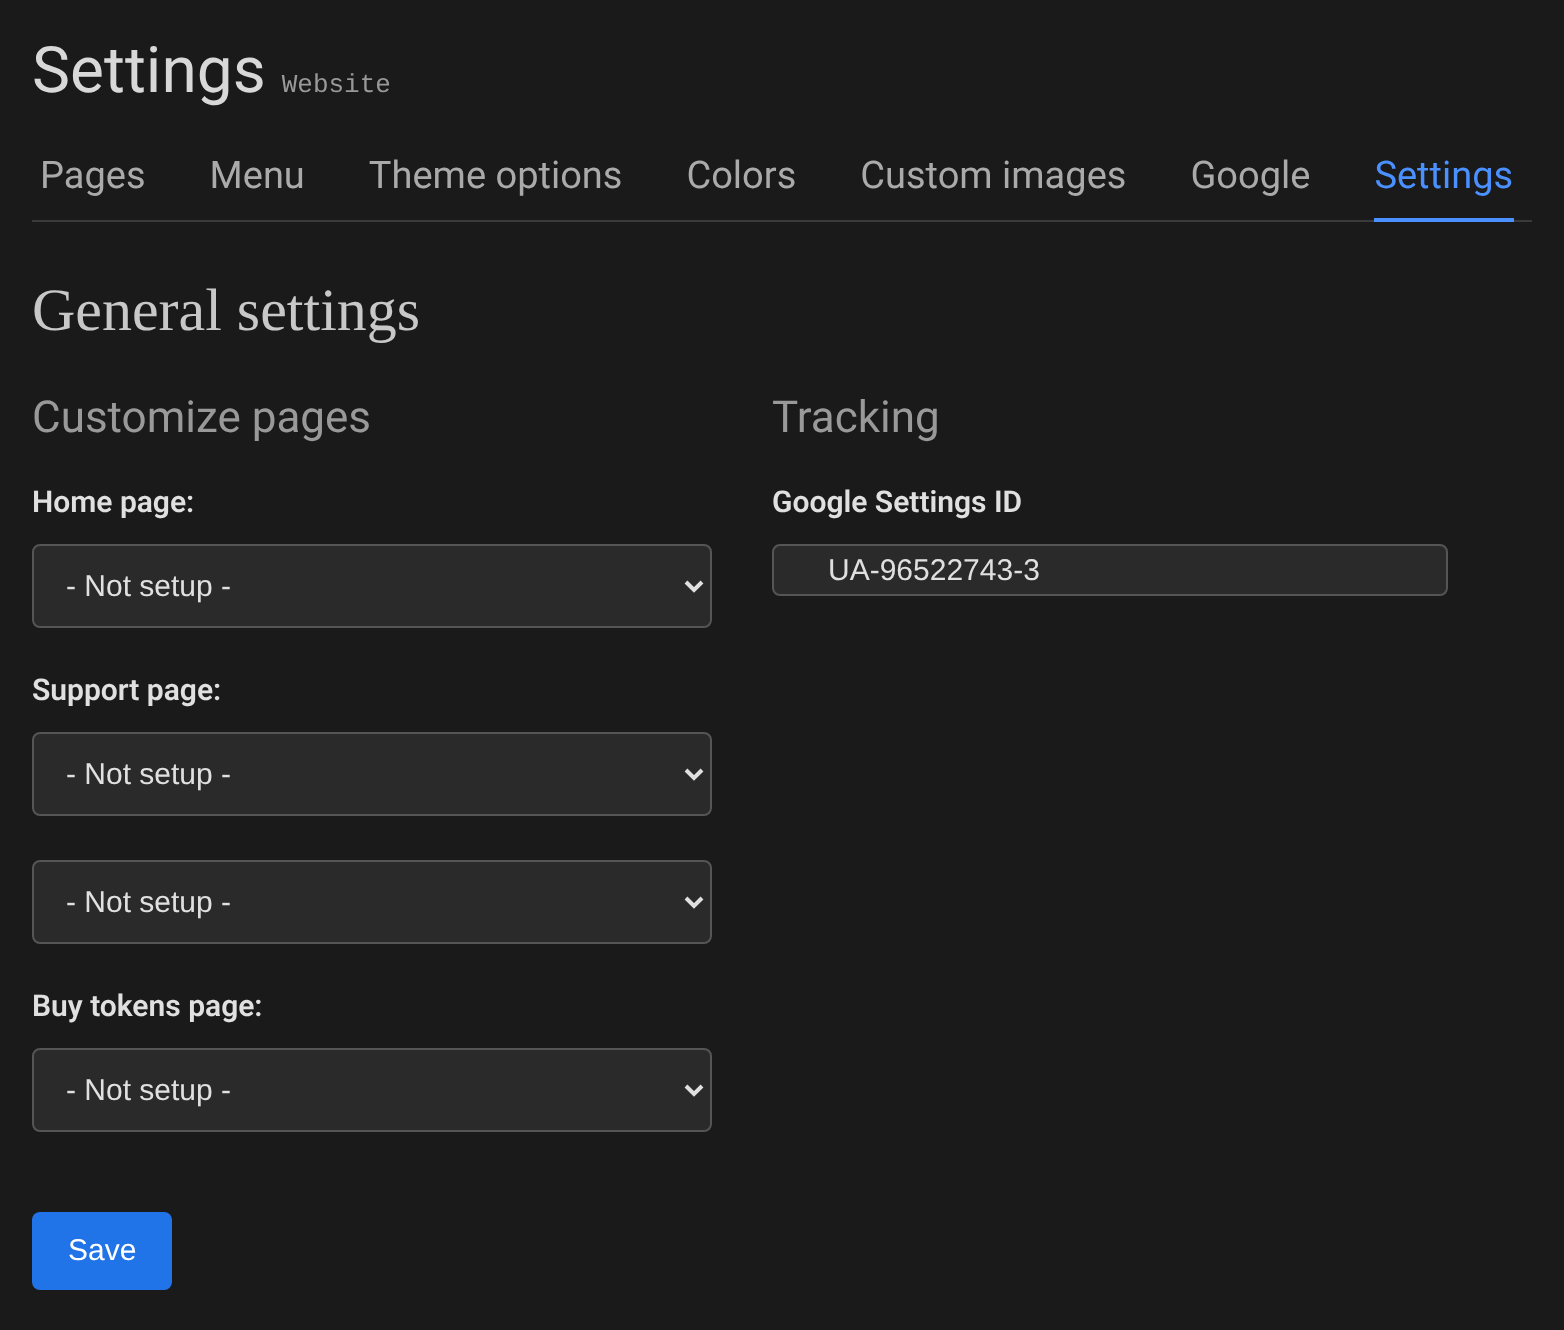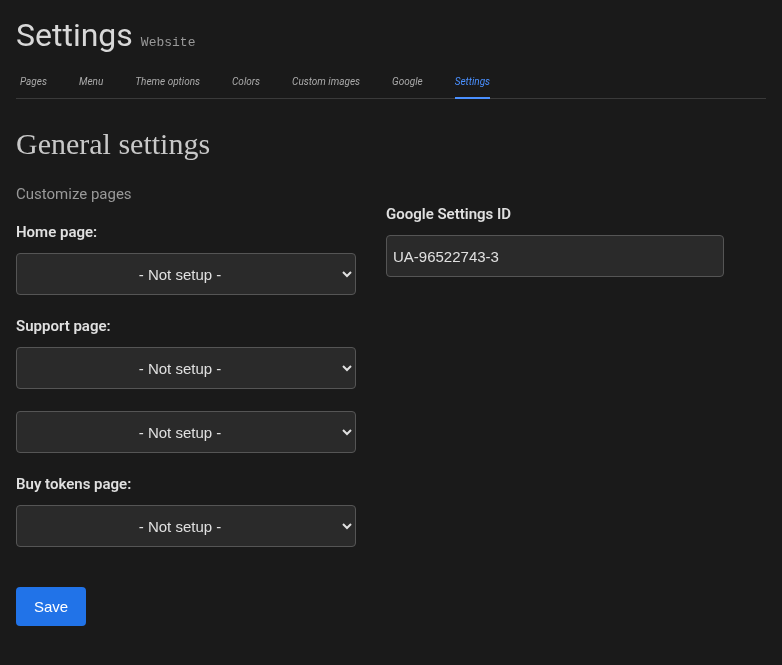--- a/index.html
+++ b/index.html
@@ -34,25 +34,24 @@
     .tabs {
       display: flex;
       gap: 32px;
       border-bottom: 1px solid #3a3a3a;
       padding: 0 4px 0 4px;
       margin-bottom: 28px;
     }
     .tab {
       padding: 10px 0;
       color: #aaa;
-      font-size: 10px;
+      font-size: 19px;
       cursor: pointer;
       border-bottom: 2px solid transparent;
       margin-bottom: -1px;
-      font-style: italic;
     }
     .tab.active {
       color: #4a90ff;
       border-bottom: 2px solid #4a90ff;
     }
     .section-title {
       font-size: 30px;
       font-weight: 400;
       color: #c8c8c8;
       margin-bottom: 24px;
@@ -65,21 +64,21 @@
     .col {
       flex: 0 0 auto;
     }
     .col-left {
       width: 340px;
     }
     .col-right {
       width: 338px;
     }
     .subsection-title {
-      font-size: 15px;
+      font-size: 22px;
       font-weight: 400;
       color: #999;
     }
     .field {
       margin-bottom: 22px;
     }
     .field-label {
       display: block;
       font-size: 15px;
       font-weight: 600;
@@ -91,30 +90,29 @@
       width: 100%;
       height: 42px;
       background: #2a2a2a;
       color: #e0e0e0;
       border: 1px solid #555;
       border-radius: 4px;
       padding: 0 12px;
       font-size: 15px;
       appearance: auto;
       cursor: pointer;
-      text-align: center;
     }
     input[type="text"] {
       width: 100%;
-      height: 42px;
+      height: 26px;
       background: #2a2a2a;
       color: #e0e0e0;
       border: 1px solid #555;
       border-radius: 4px;
-      padding: 0 6px;
+      padding: 0 27px;
       font-size: 15px;
     }
     .save-button {
       background: #2173e8;
       color: #fff;
       border: none;
       border-radius: 4px;
       padding: 11px 18px;
       font-size: 15px;
       cursor: pointer;
@@ -169,19 +167,20 @@
       <label class="field-label">Buy tokens page:</label>
       <select>
         <option>- Not setup -</option>
       </select>
     </div>
 
     <button class="save-button">Save</button>
   </div>
 
   <div class="col col-right">
+    <h3 class="subsection-title">Tracking</h3>
 
     <div class="field">
       <label class="field-label">Google Settings ID</label>
       <input type="text" value="UA-96522743-3" style="">
     </div>
   </div>
 </div>
 
 </body></html>

